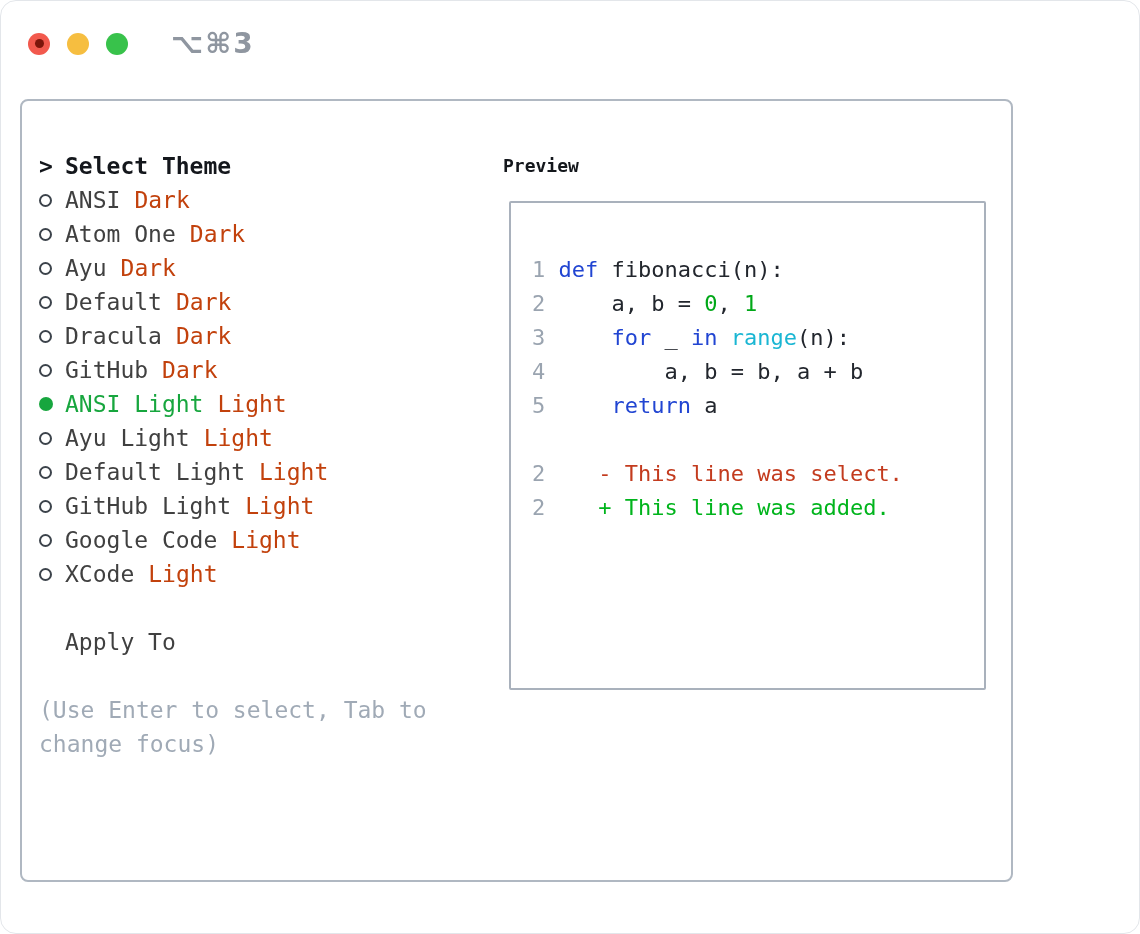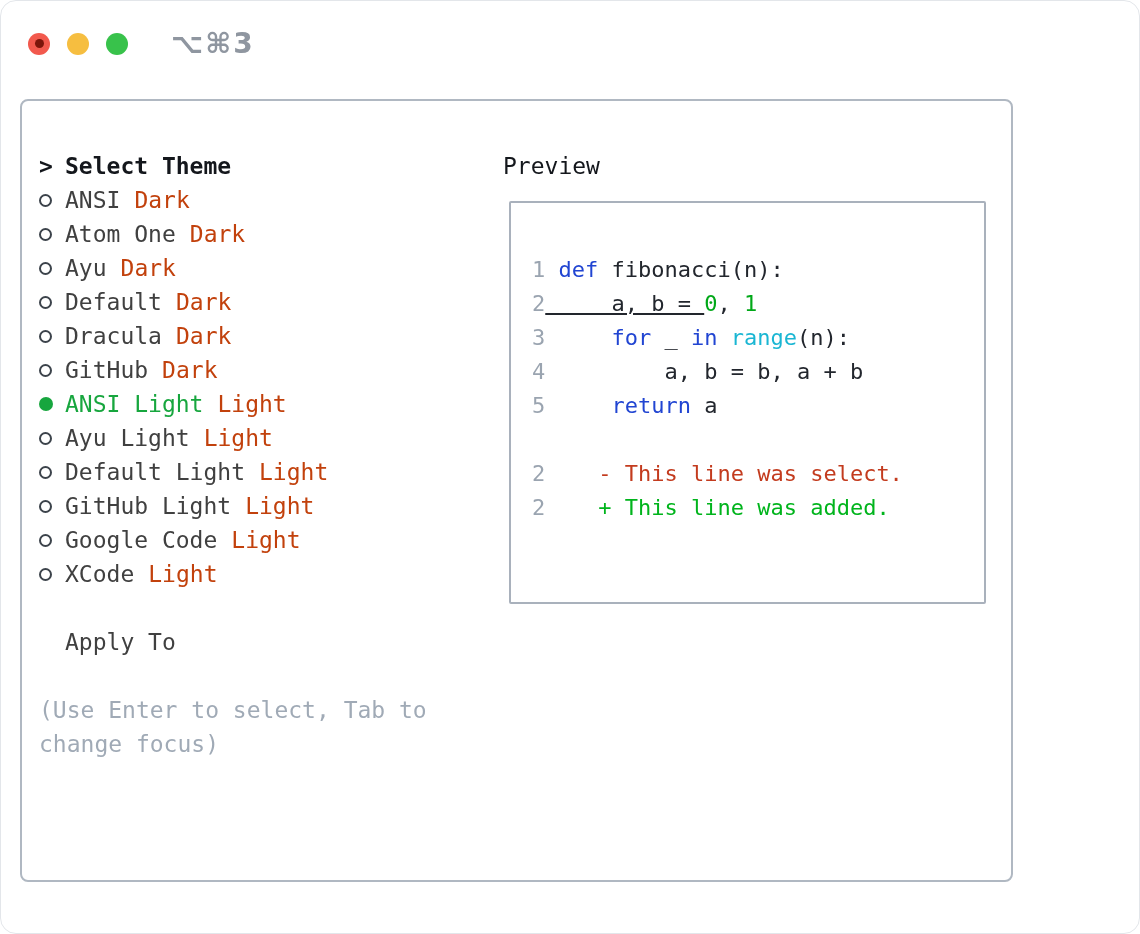--- a/index.html
+++ b/index.html
@@ -34,22 +34,22 @@
   .radio.sel { width:14px; height:14px; border:none; background:#17a63e; }
   .theading { font-weight:bold; color:#14171c; }
   .tname { color:#404040; }
   .tname.sel { color:#17a63e; }
   .ttag { color:#c2410c; margin-left:14px; }
   .spacer { height:34px; }
   .help { width:460px; line-height:34px; color:#a0aab6; white-space:normal; }
 
   
   .preview-heading { position:absolute; left:502px; top:148px; height:34px; line-height:34px;
-    font-size:23px; font-weight:normal; color:#14171c; }
-  .pframe { position:absolute; left:508px; top:200px; width:477px; height:403px;
+    font-size:18px; font-weight:bold; color:#14171c; }
+  .pframe { position:absolute; left:508px; top:200px; width:477px; height:489px;
     border:2px solid #a9b1bc; border-radius:2px; background:#ffffff; }
   .codeblock { position:absolute; left:21px; top:50px; }
   .code-line { height:34px; line-height:34px; font-size:22px; white-space:pre; color:#22262d; }
   .lineno { color:#9aa4b0; }
   .t-kw  { color:#2145d2; }
   .t-fn  { color:#1ab6d3; }
   .t-num { color:#00a818; }
   .t-plain { color:#22262d; }
   .t-ctx { color:#8f99a4; }
   .t-del { color:#c33b1e; }
@@ -99,21 +99,21 @@
       </div>
     <div class="spacer"></div>
     <div class="help">(Use Enter to select, Tab to change focus)</div>
   </div>
 
   <div class="preview-heading">Preview</div>
 
   <div class="pframe">
     <div class="codeblock" id="code-block">
         <div class="code-line"><span class="lineno" style="color: rgb(154, 164, 176);">1</span><span class="t-plain" style="color: rgb(34, 38, 45);"> </span><span class="t-kw" style="color: rgb(33, 69, 210);">def</span><span class="t-plain" style="color: rgb(34, 38, 45);"> fibonacci(n):</span></div>
-        <div class="code-line"><span class="lineno" style="color: rgb(154, 164, 176);">2</span><span class="t-plain" style="color: rgb(34, 38, 45); text-decoration: underline;">     a, b = </span><span class="t-num" style="color: rgb(0, 168, 24);">0</span><span class="t-plain" style="color: rgb(34, 38, 45);">, </span><span class="t-num" style="color: rgb(0, 168, 24);">1</span></div>
+        <div class="code-line"><span class="lineno" style="color: rgb(154, 164, 176);">2</span><span class="t-plain" style="color: rgb(34, 38, 45);">     a, b = </span><span class="t-num" style="color: rgb(0, 168, 24);">0</span><span class="t-plain" style="color: rgb(34, 38, 45);">, </span><span class="t-num" style="color: rgb(0, 168, 24);">1</span></div>
         <div class="code-line"><span class="lineno" style="color: rgb(154, 164, 176);">3</span><span class="t-plain" style="color: rgb(34, 38, 45);">     </span><span class="t-kw" style="color: rgb(33, 69, 210);">for</span><span class="t-plain" style="color: rgb(34, 38, 45);"> _ </span><span class="t-kw" style="color: rgb(33, 69, 210);">in</span><span class="t-plain" style="color: rgb(34, 38, 45);"> </span><span class="t-fn" style="color: rgb(26, 182, 211);">range</span><span class="t-plain" style="color: rgb(34, 38, 45);">(n):</span></div>
         <div class="code-line"><span class="lineno" style="color: rgb(154, 164, 176);">4</span><span class="t-plain" style="color: rgb(34, 38, 45);">         a, b = b, a + b</span></div>
         <div class="code-line"><span class="lineno" style="color: rgb(154, 164, 176);">5</span><span class="t-plain" style="color: rgb(34, 38, 45);">     </span><span class="t-kw" style="color: rgb(33, 69, 210);">return</span><span class="t-plain" style="color: rgb(34, 38, 45);"> a</span></div>
         <div class="spacer"></div>
         <div class="code-line"><span class="lineno" style="color: rgb(154, 164, 176);">2</span><span class="t-del" style="color: rgb(195, 59, 30);">    - This line was select.</span></div>
         <div class="code-line"><span class="lineno" style="color: rgb(154, 164, 176);">2</span><span class="t-add" style="color: rgb(0, 180, 28);">    + This line was added.</span></div>
       </div>
   </div>
 
 </div>

